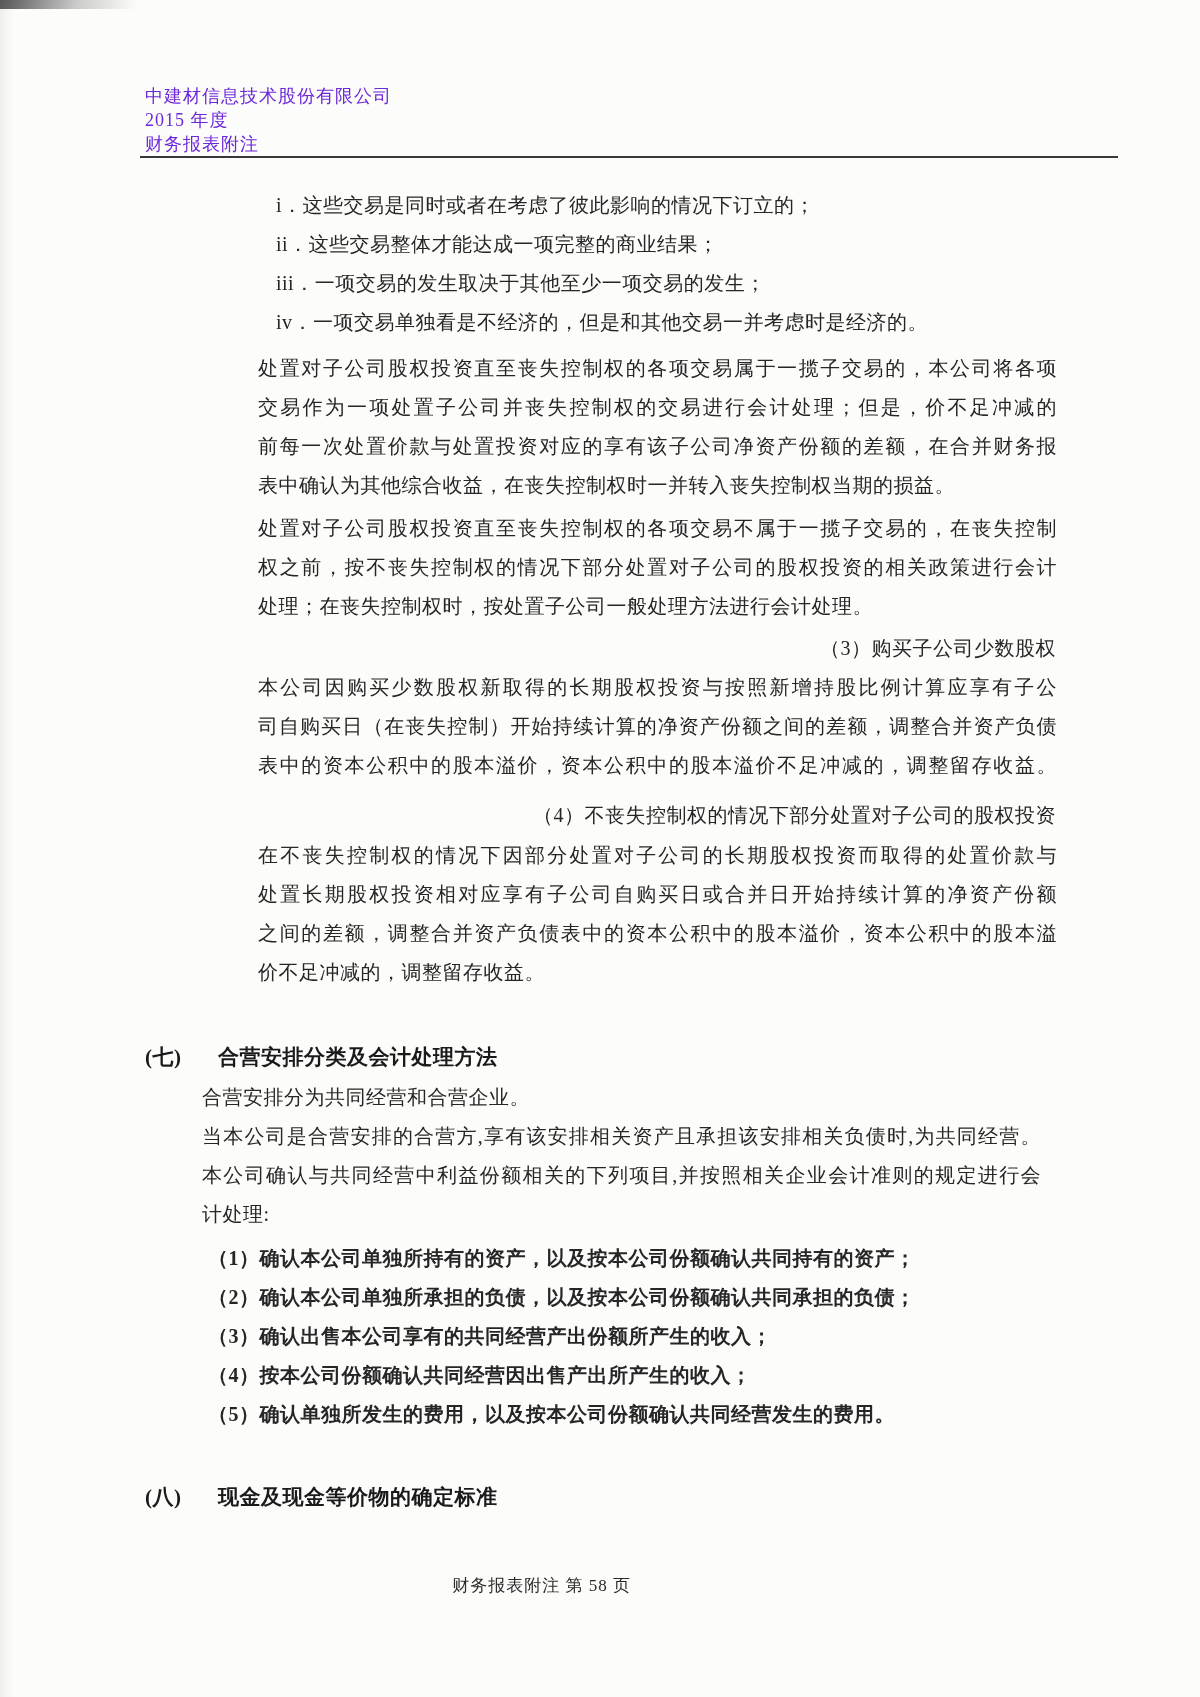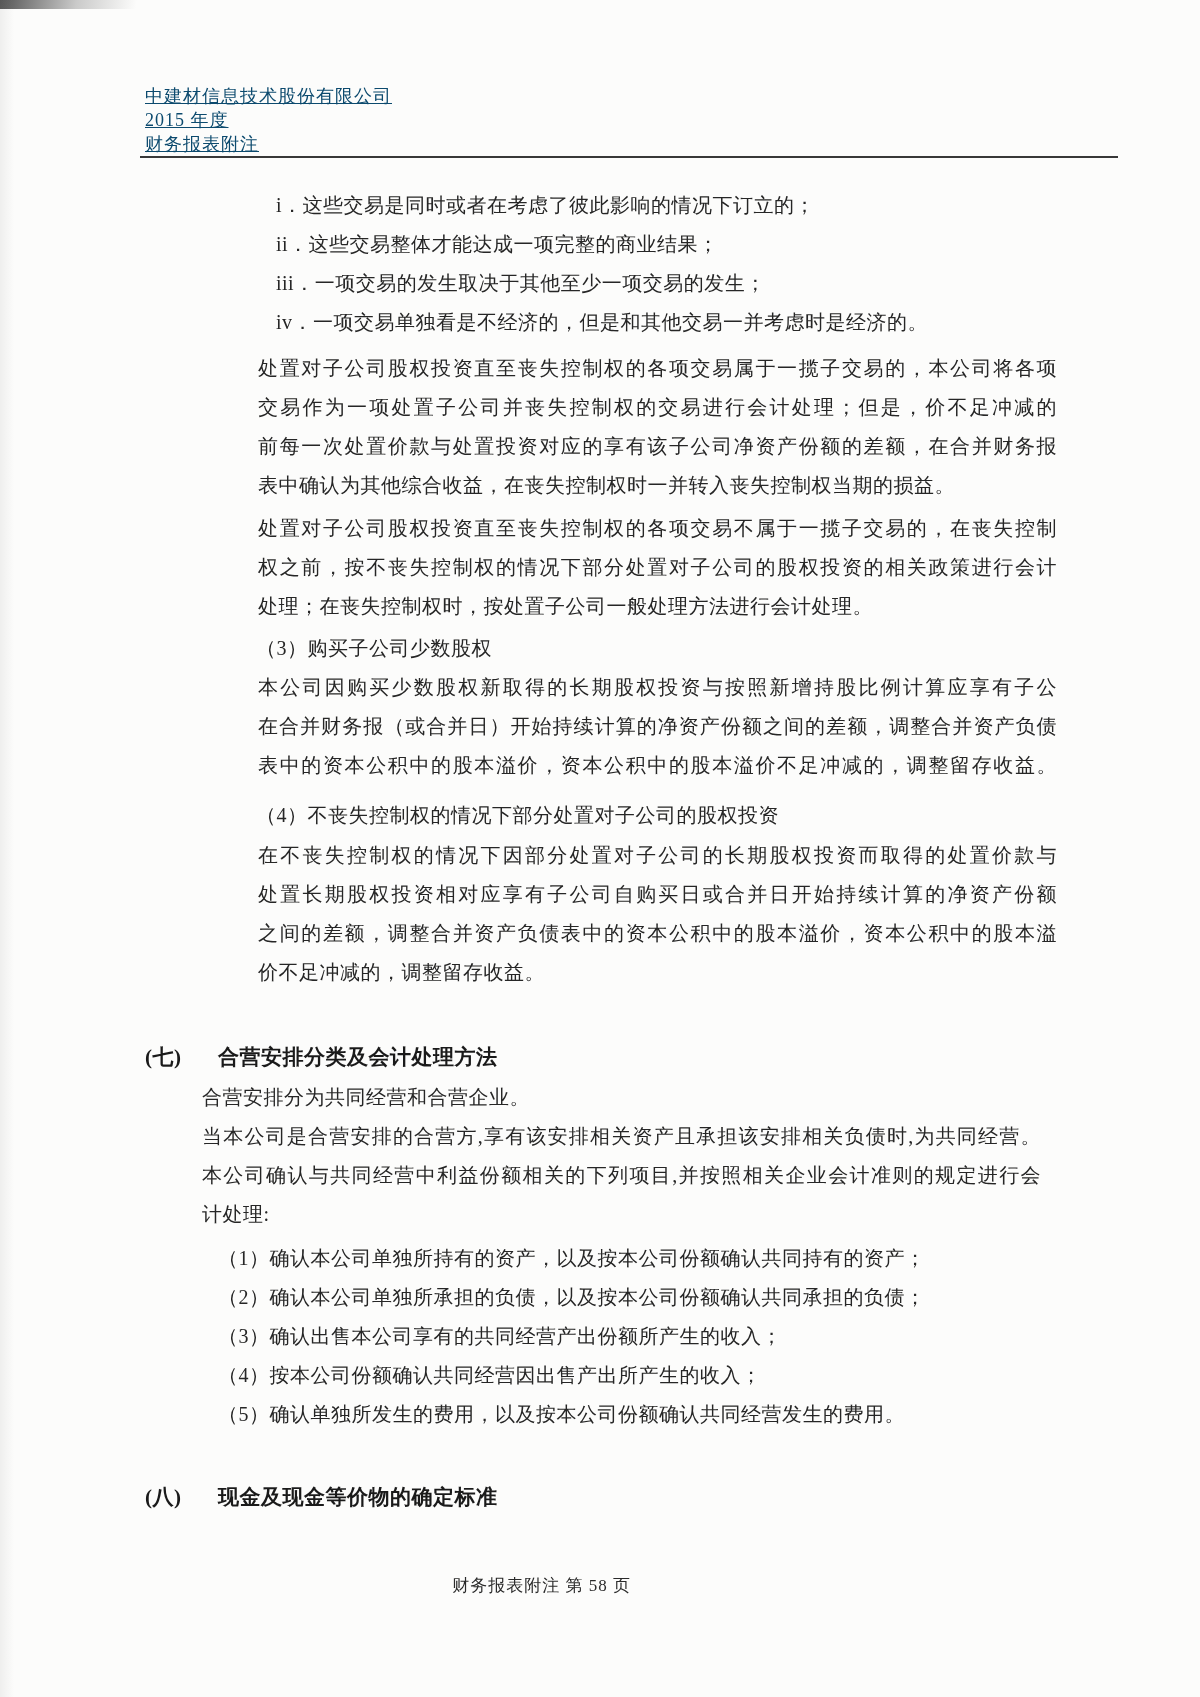--- a/index.html
+++ b/index.html
@@ -18,38 +18,38 @@
     position:absolute; left:0; top:0; width:170px; height:9px;
     background:linear-gradient(100deg, rgba(55,55,55,.85) 0%, rgba(110,110,110,.35) 45%, rgba(200,200,200,0) 80%);
   }
   .edge-tint {
     position:absolute; left:0; top:0; width:14px; height:100%;
     background:linear-gradient(to right, rgba(120,120,120,.10), rgba(120,120,120,0));
   }
 
   .doc-header {
     position:absolute; left:145px; top:84px;
-    font-size:18px; line-height:24px; letter-spacing:1px; color:#0c4a6e;text-decoration:underline;
+    font-size:18px; line-height:24px; letter-spacing:1px; color:#6d28d9;
   }
   .rule {
     position:absolute; left:140px; top:156px; width:978px; height:2px;
     background:#383838;
   }
 
   .body-text { font-size:20px; letter-spacing:.5px; line-height:39px; color:#262626; }
 
   .roman-list { position:absolute; left:276px; top:186px; width:790px; }
   .para  { position:absolute; left:258px; width:799px; }
   .line.fill { text-align:justify; text-align-last:justify; }
-  .item-head { position:absolute; left:256px; width:800px; }
+  .item-head { position:absolute; left:256px; width:800px;text-align:right; }
 
   .sec-head { position:absolute; left:145px; font-size:21px; font-weight:700; letter-spacing:.5px; color:#1a1a1a; line-height:39px; }
   .sec-num  { display:inline-block; width:73px; }
   .sec-body { position:absolute; left:202px; width:839px; }
-  .sec-list { position:absolute; left:218px; width:852px; }
+  .sec-list { position:absolute; left:208px; width:852px;font-weight:bold; }
 
   .doc-footer {
     position:absolute; left:0; top:1566px; width:1083px;
     text-align:center; font-size:17px; letter-spacing:1px; line-height:39px; color:#2a2a2a;
   }
 </style>
 </head>
 <body>
 
 <div class="page">
@@ -79,21 +79,21 @@
 
   <div class="para body-text" style="top:509px">
     <div class="line fill">处置对子公司股权投资直至丧失控制权的各项交易不属于一揽子交易的，在丧失控制</div>
     <div class="line fill">权之前，按不丧失控制权的情况下部分处置对子公司的股权投资的相关政策进行会计</div>
     <div class="line">处理；在丧失控制权时，按处置子公司一般处理方法进行会计处理。</div>
   </div>
 
   <div class="item-head body-text" style="top:629px">（3）购买子公司少数股权</div>
   <div class="para body-text" style="top:668px">
     <div class="line fill">本公司因购买少数股权新取得的长期股权投资与按照新增持股比例计算应享有子公</div>
-    <div class="line fill">在合并财务报（或合并日）开始持续计算的净资产份额之间的差额，调整合并资产负债</div>
+    <div class="line fill">司自购买日（在丧失控制）开始持续计算的净资产份额之间的差额，调整合并资产负债</div>
     <div class="line fill">表中的资本公积中的股本溢价，资本公积中的股本溢价不足冲减的，调整留存收益。</div>
   </div>
 
   <div class="item-head body-text" style="top:796px">（4）不丧失控制权的情况下部分处置对子公司的股权投资</div>
   <div class="para body-text" style="top:836px">
     <div class="line fill">在不丧失控制权的情况下因部分处置对子公司的长期股权投资而取得的处置价款与</div>
     <div class="line fill">处置长期股权投资相对应享有子公司自购买日或合并日开始持续计算的净资产份额</div>
     <div class="line fill">之间的差额，调整合并资产负债表中的资本公积中的股本溢价，资本公积中的股本溢</div>
     <div class="line">价不足冲减的，调整留存收益。</div>
   </div>

